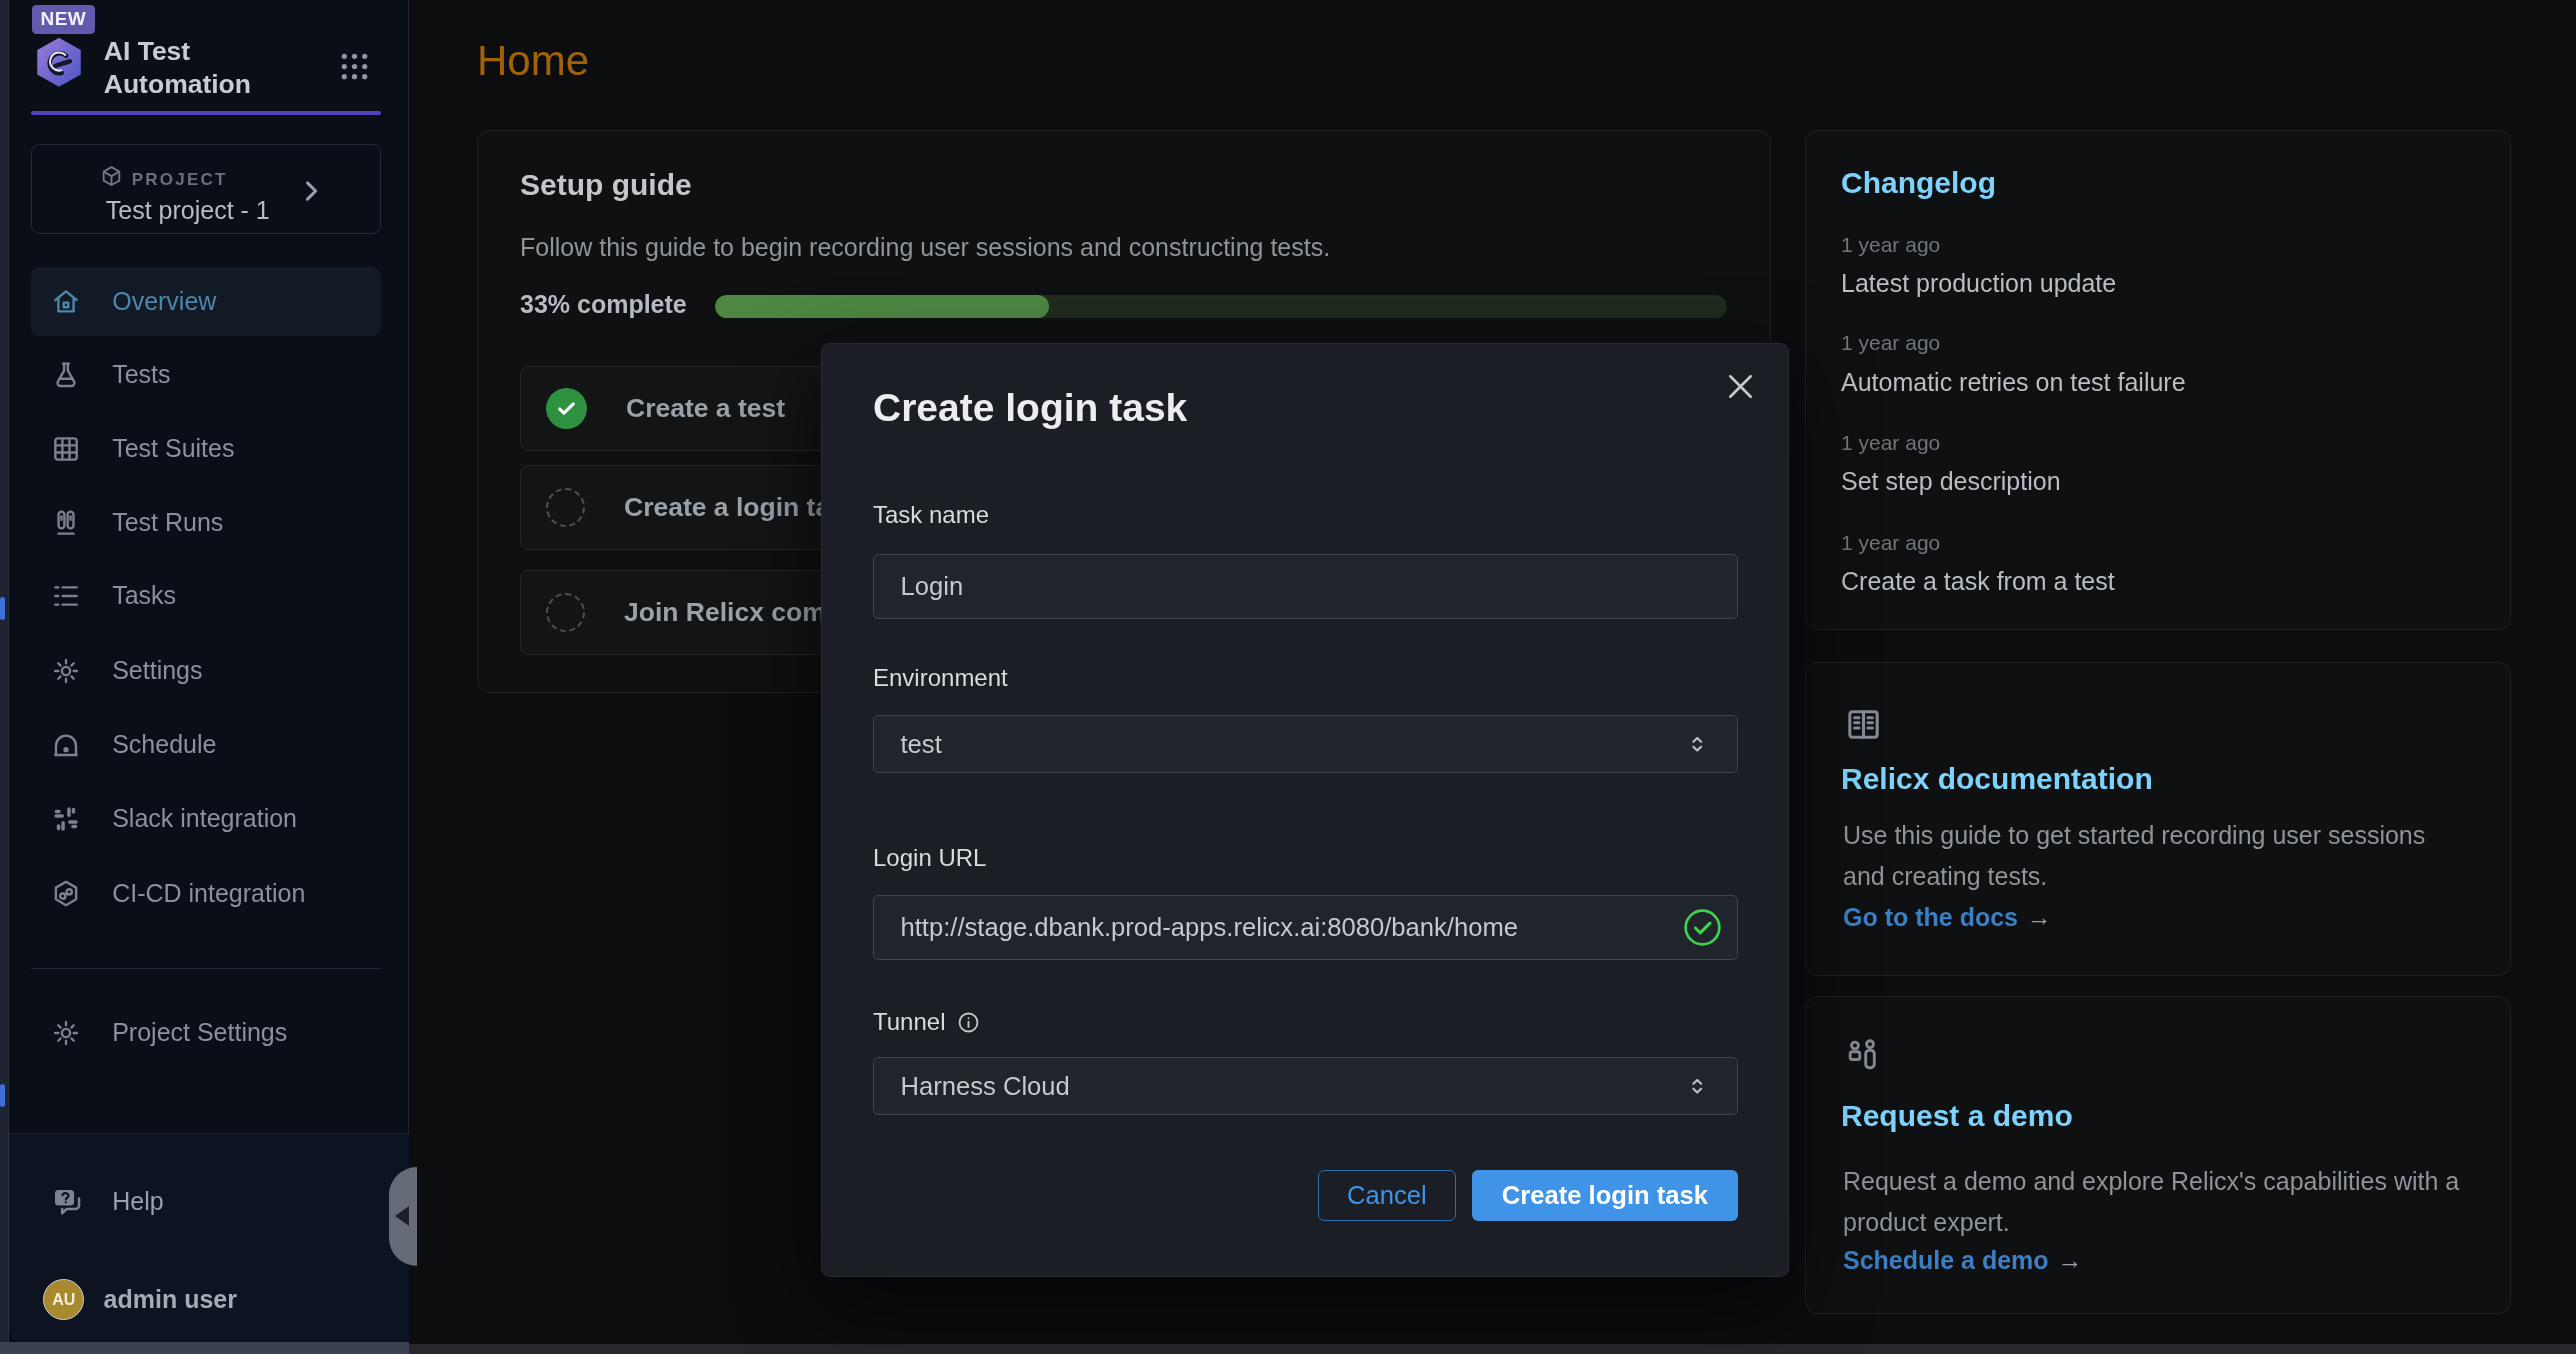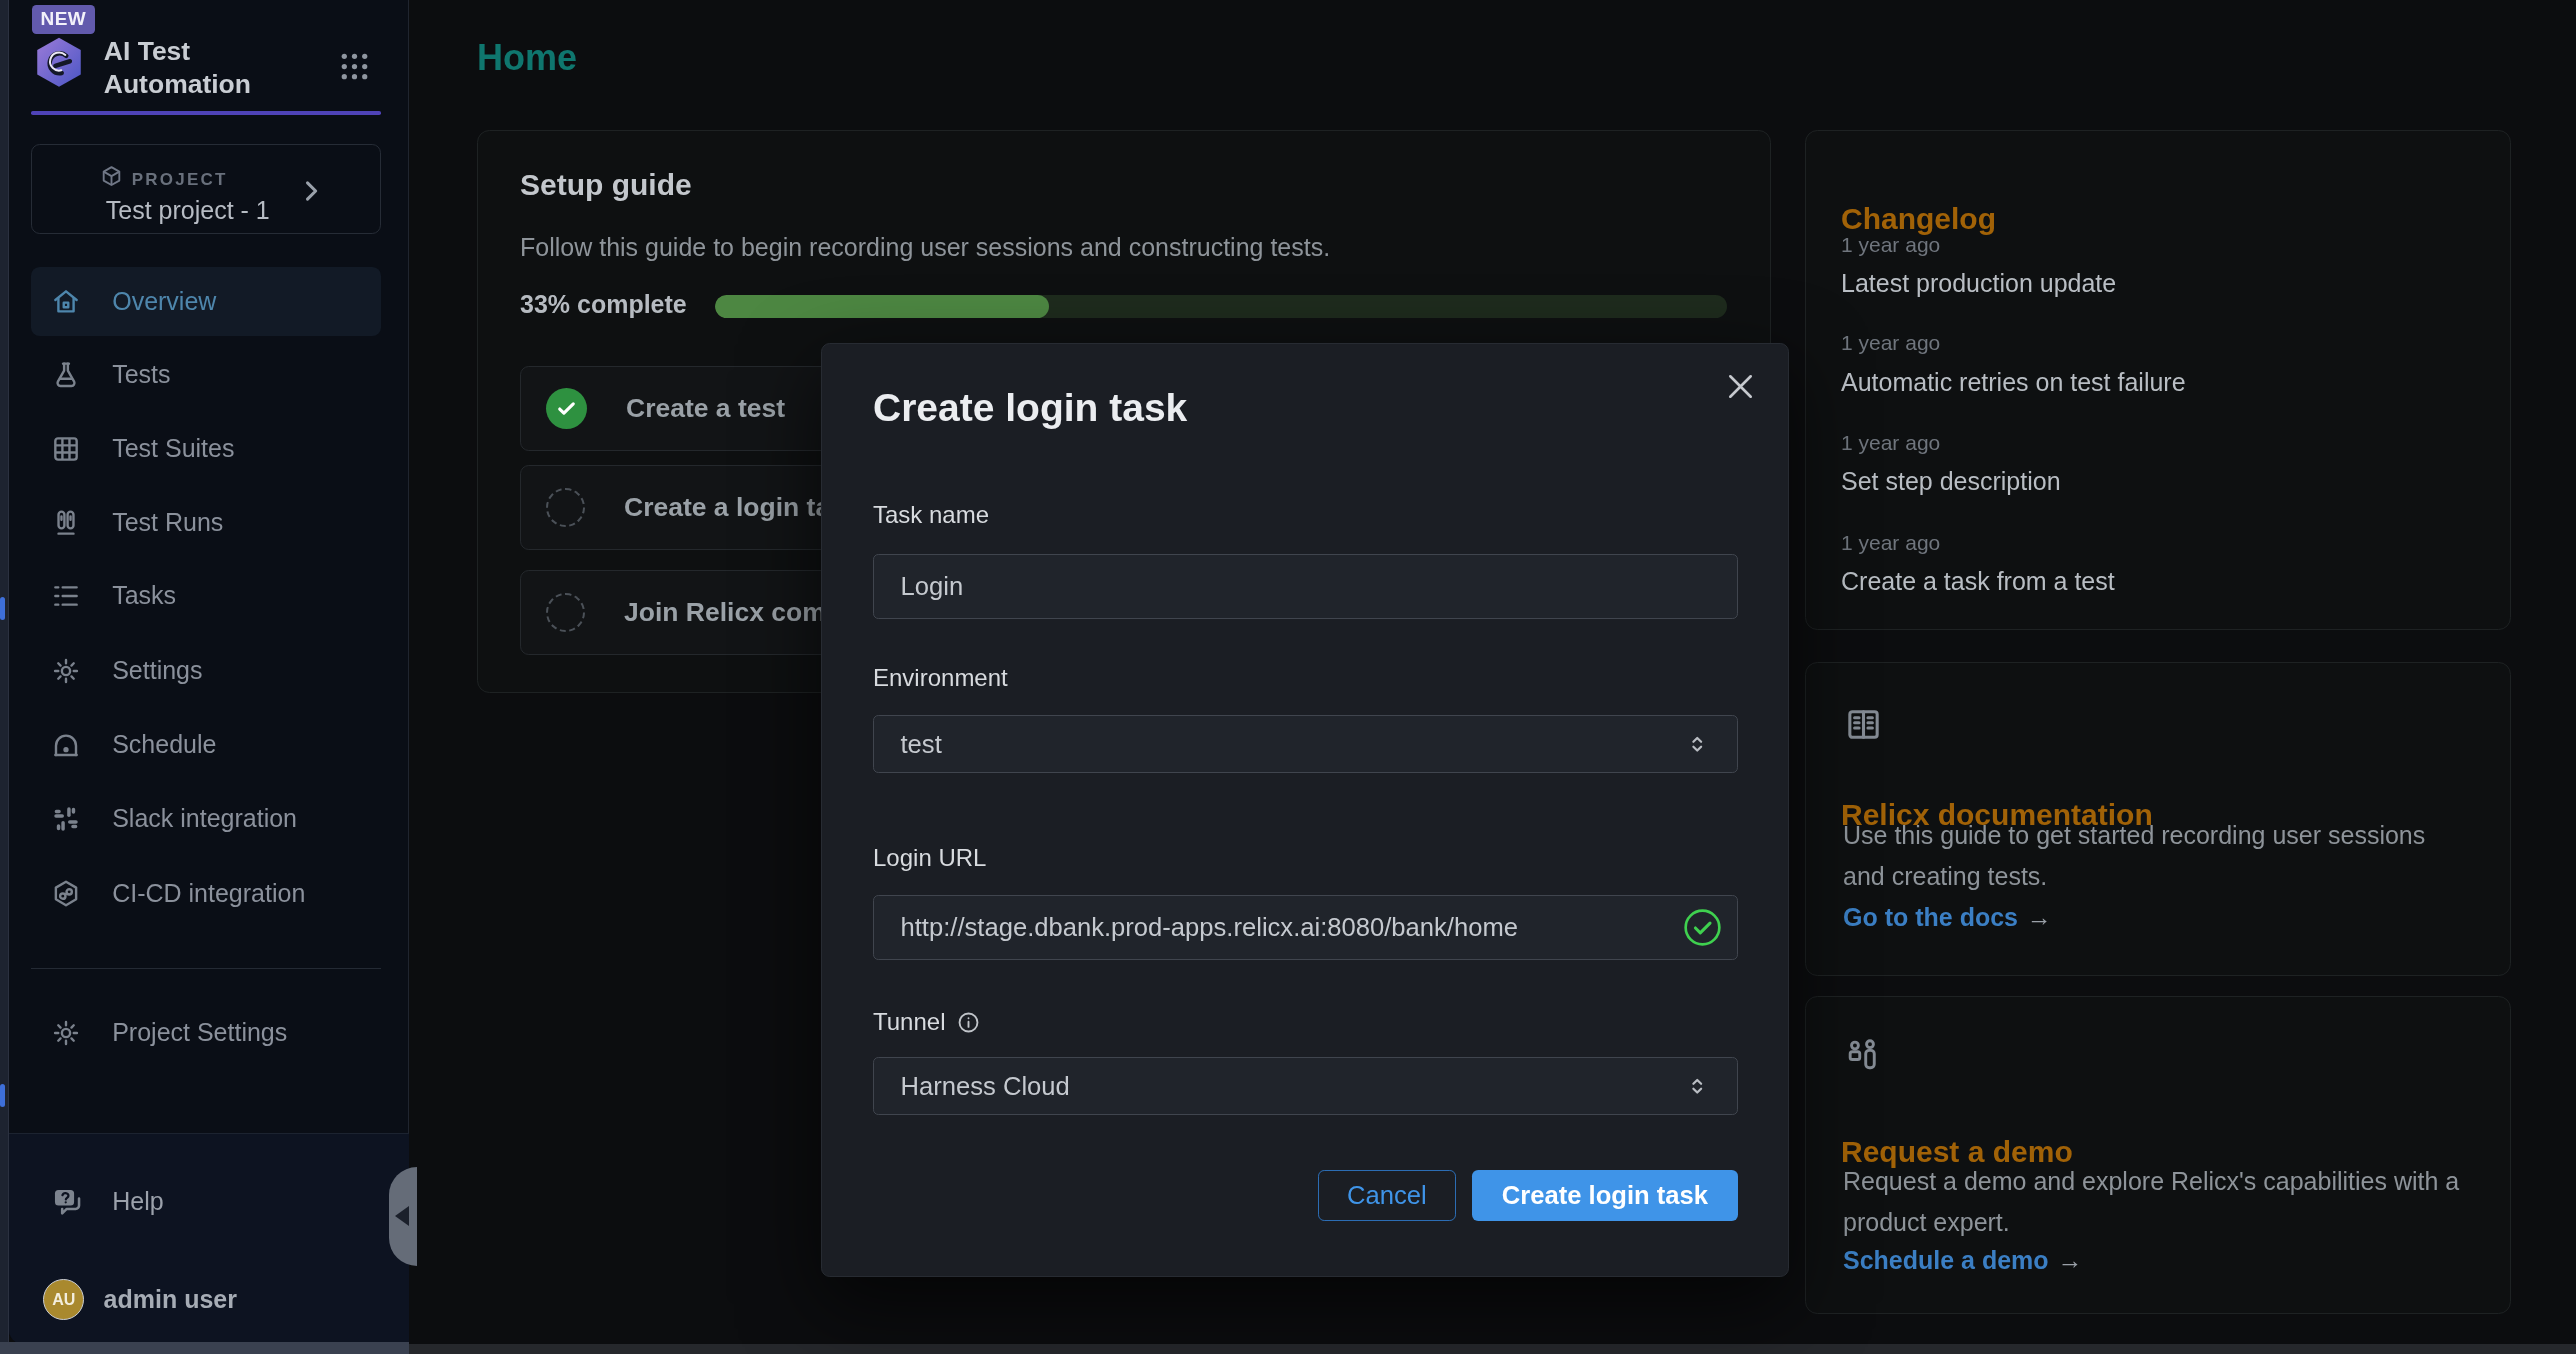--- a/index.html
+++ b/index.html
@@ -44,38 +44,38 @@
   .avatar{width:41px;height:41px;border-radius:50%;background:#a9892e;border:1.8px solid #c9cdd4;
     display:flex;align-items:center;justify-content:center;font-size:16px;font-weight:700;color:#f3eedd;margin-right:19.4px;}
   .user-name{font-size:25px;font-weight:600;color:#a6acb5;}
 
   .collapse-handle{position:absolute;left:380px;top:1167px;width:28px;height:99px;background:#656c78;
     border-radius:53px 0 0 53px;cursor:pointer;}
   .collapse-handle .tri{position:absolute;left:6.2px;top:39px;width:0;height:0;
     border-top:10.6px solid transparent;border-bottom:10.6px solid transparent;border-right:14px solid #1b202b;}
 
   
-  .page-title{position:absolute;left:477px;top:37px;font-size:36px;font-weight:700;color:#0f766e;}
+  .page-title{position:absolute;left:477px;top:37px;font-size:42px;font-weight:400;color:#a16207;}
   .card{position:absolute;background:#0e1011;border:0.9px solid #1e2223;border-radius:12.4px;}
   .setup-card{left:477px;top:130px;width:1294px;height:563px;}
   .setup-title{position:absolute;left:42px;top:37px;font-size:30px;font-weight:600;color:#c3c7cc;}
   .setup-desc{position:absolute;left:42px;top:102px;font-size:25px;color:#8e949a;}
   .progress-label{position:absolute;left:42px;top:159px;font-size:25px;font-weight:700;color:#b6bbc1;}
   .progress-track{position:absolute;left:237px;top:164px;width:1012px;height:23px;border-radius:11.5px;background:#1e2b1d;overflow:hidden;}
   .progress-fill{height:100%;background:#4d8742;border-radius:11.5px;}
   .check-item{position:absolute;left:42px;width:1208px;height:85px;background:#121416;border:0.9px solid #24282c;
     border-radius:8.8px;display:flex;align-items:center;padding-left:25px;cursor:pointer;}
   .check-item .clabel{font-size:26.5px;font-weight:600;color:#9aa1a7;margin-left:39px;white-space:nowrap;}
   .done-circle{width:41px;height:41px;border-radius:50%;background:#2e9140;display:flex;align-items:center;justify-content:center;}
   .done-circle svg{width:25px;height:25px;}
   .todo-circle{width:39px;height:39px;border-radius:50%;border:2.6px dashed #4b5158;}
 
   
   .changelog-card{left:1805px;top:130px;width:706px;height:500px;}
-  .side-card-title{position:absolute;left:35px;font-size:30px;font-weight:600;color:#a16207;margin-top:36px;}
+  .side-card-title{position:absolute;left:35px;font-size:30px;font-weight:600;color:#7dd3fc;}
   .cl-time{position:absolute;left:35px;font-size:21px;color:#6f757d;}
   .cl-entry{position:absolute;left:35px;font-size:25px;color:#b9bec4;}
   .docs-card{left:1805px;top:662px;width:706px;height:314px;}
   .demo-card{left:1805px;top:996px;width:706px;height:318px;}
   .side-ico{position:absolute;left:37px;width:41px;height:41px;color:#848b94;}
   .side-body{position:absolute;left:37px;width:618px;font-size:25px;line-height:41px;color:#8e949a;}
   .side-link{position:absolute;left:37px;font-size:25px;font-weight:600;color:#3b7fc4;cursor:pointer;}
   .side-link .arrow{color:#9aa0a8;font-weight:400;margin-left:8.8px;}
 
   

